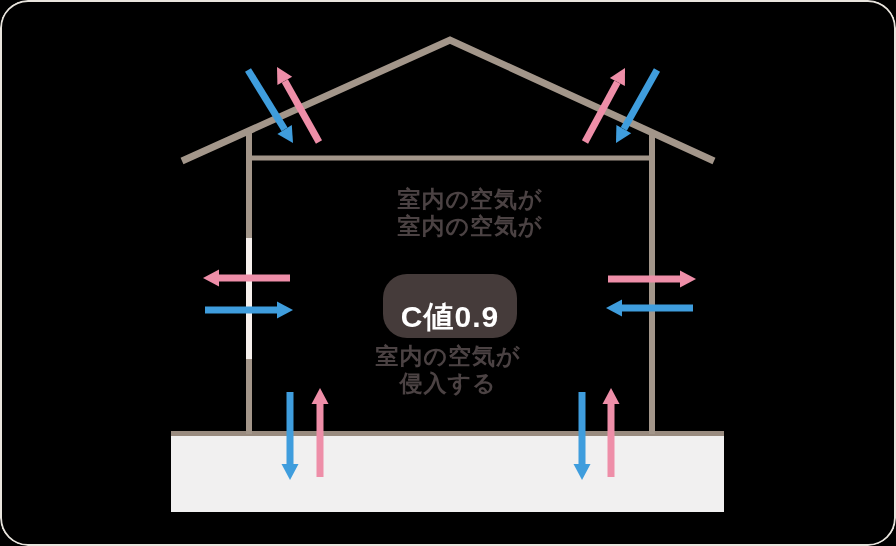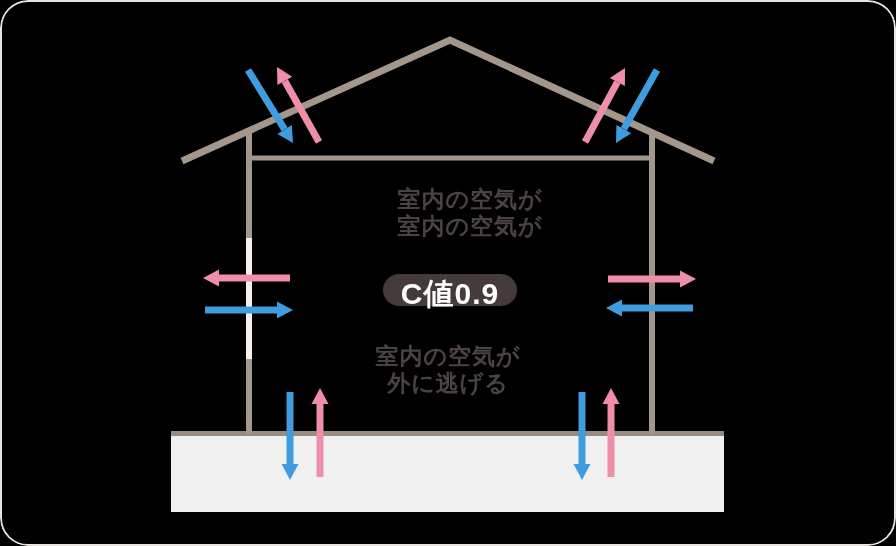--- a/index.html
+++ b/index.html
@@ -17,23 +17,23 @@
   .shaft-pink{stroke:var(--arrow-pink,#ee8ea8);stroke-width:7;fill:none;}
   .head-pink{fill:var(--arrow-pink,#ee8ea8);stroke:none;}
   .shaft-blue{stroke:var(--arrow-blue,#3f9ddd);stroke-width:7;fill:none;}
   .head-blue{fill:var(--arrow-blue,#3f9ddd);stroke:none;}
   
   .label{position:absolute;left:0;right:0;text-align:center;
          color:var(--label-text,#4b4243);font-size:23px;font-weight:700;line-height:27px;
          letter-spacing:1px;}
   .label-top{top:186px;margin-left:44px;}
   .label-bottom{top:343px;}
-  .badge{position:absolute;left:383px;top:274px;width:134px;height:32px;
+  .badge{position:absolute;left:383px;top:274px;width:134px;height:64px;
          border-radius:24px;background:var(--badge-bg,#453b3a);
-         display:flex;align-items:flex-start;justify-content:center;}
+         display:flex;align-items:flex-end;justify-content:center;}
   .badge span{color:var(--badge-text,#fff);font-size:30px;font-weight:700;letter-spacing:1px;}
 </style>
 </head>
 <body>
 
 <div class="canvas">
 
   <svg class="diagram" width="896" height="546" viewBox="0 0 896 546">
 
     <g>
@@ -106,17 +106,17 @@
     <div>室内の空気が</div>
     <div>室内の空気が</div>
   </div>
 
   <div class="badge">
     <span>C値0.9</span>
   </div>
 
   <div class="label label-bottom">
     <div>室内の空気が</div>
-    <div>外に逃げる</div>
+    <div>侵入する</div>
   </div>
 
   <div class="frame"></div>
 </div>
 
 </body></html>

